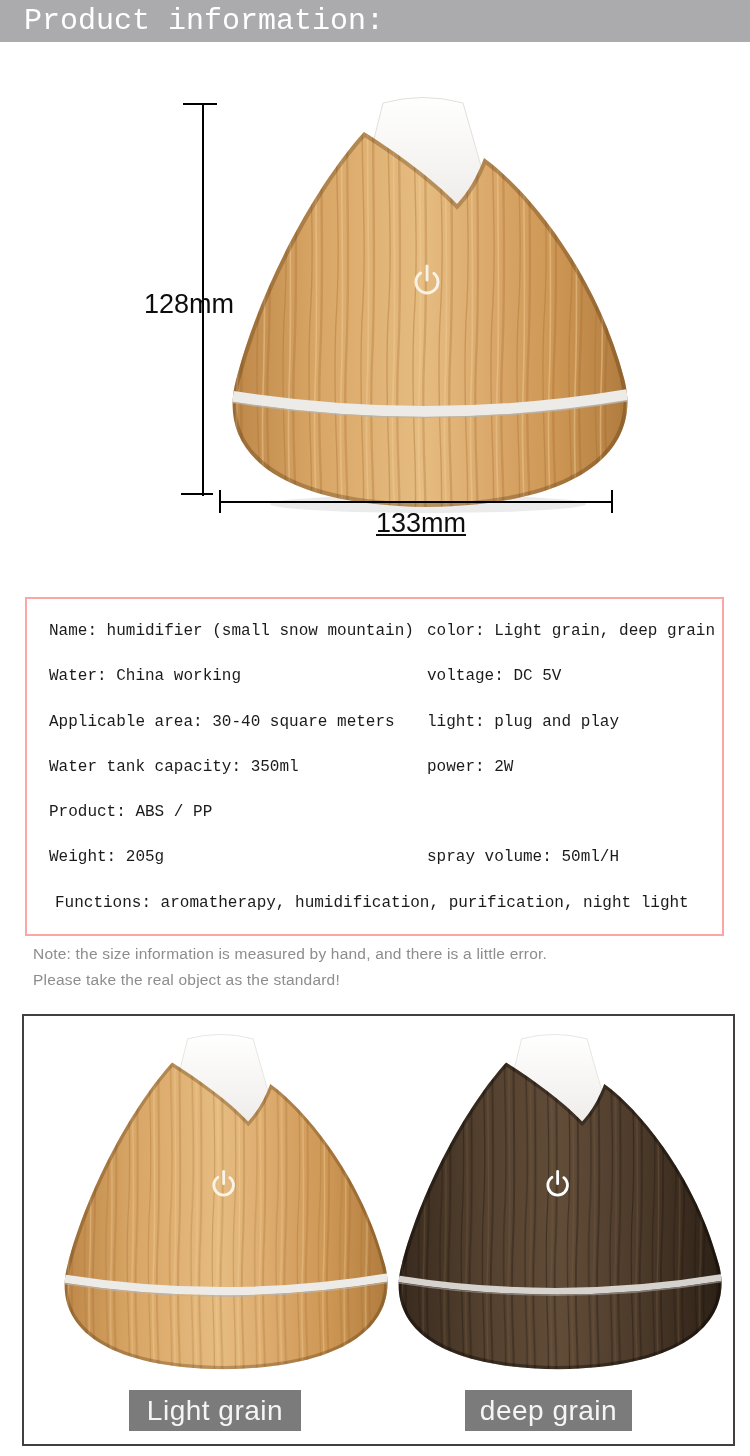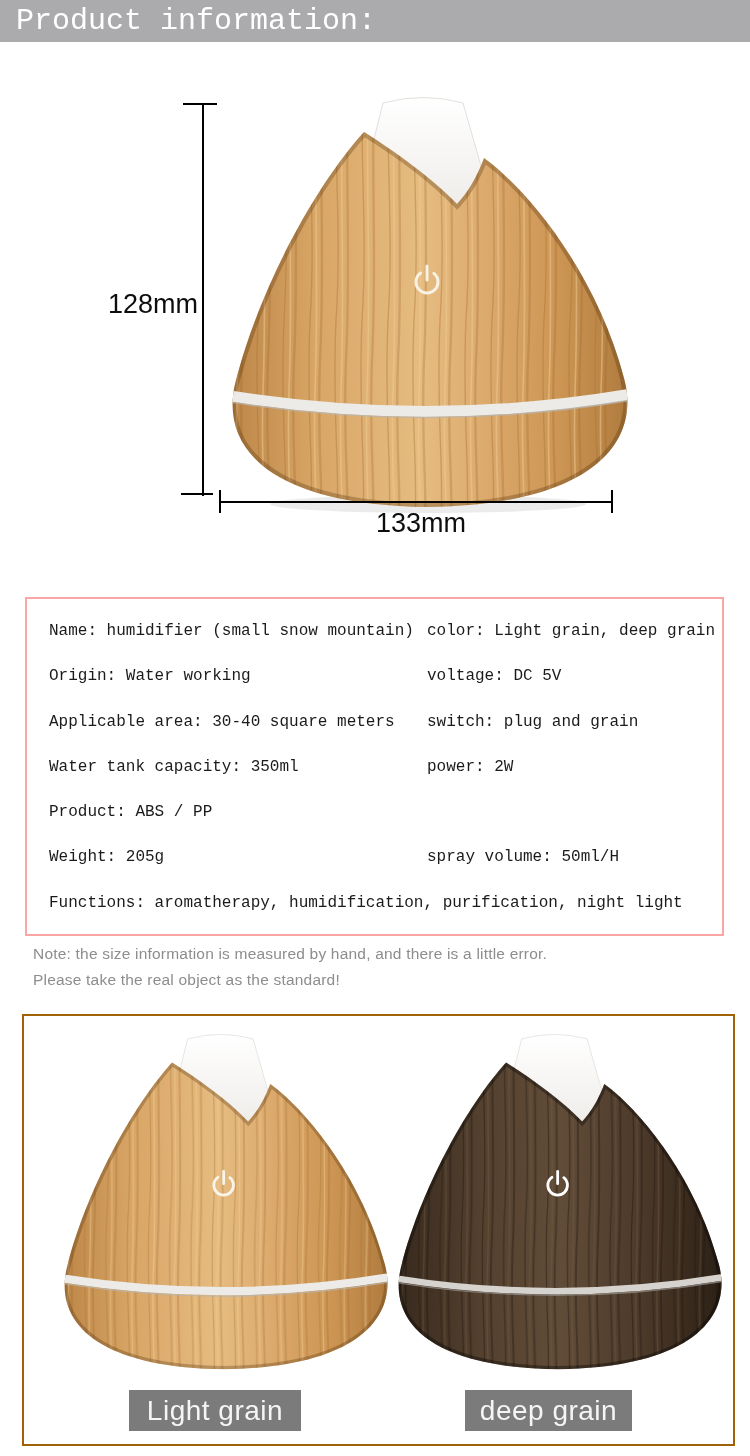--- a/index.html
+++ b/index.html
@@ -7,55 +7,55 @@
     width:750px;height:1456px;position:relative;background:#ffffff;
     font-family:"Liberation Sans",sans-serif;overflow:hidden;
   }
   
   .header{
     position:absolute;left:0;top:0;width:750px;height:42px;
     background:#ababae;
   }
   .header .title{
     font-family:"Liberation Mono",monospace;
-    font-size:30px;color:#ffffff;line-height:43px;padding-left:16px;
+    font-size:30px;color:#ffffff;line-height:43px;padding-left:24px;
     letter-spacing:0px;white-space:nowrap;
   }
   
   .fig-main{position:absolute;left:200px;top:80px;width:450px;height:440px;}
   .fig-small{position:absolute;}
   .dim{position:absolute;background:#000;}
   .dim-label{
     position:absolute;font-size:27px;color:#0d0d0d;
     font-family:"Liberation Sans",sans-serif;
   }
-  .dim-label.h{width:95px;text-align:right;}
-  .dim-label.w{width:160px;text-align:center;}
+  .dim-label.h{width:95px;text-align:right;margin-left:36px;}
+  .dim-label.w{width:160px;text-align:center;text-decoration:underline;}
   
   .specs{
     position:absolute;left:25px;top:597px;width:699px;height:339px;
     border:2px solid #fca5a5;box-sizing:border-box;padding-top:10px;
     background:#fff;
   }
   .spec-row{
     display:flex;height:45.3px;line-height:45.3px;padding-left:22px;
     font-family:"Liberation Mono",monospace;font-size:16px;color:#1b1b1b;
     white-space:nowrap;
   }
   .spec-left{width:378px;flex-shrink:0;}
-  .spec-row.full .spec-left{width:auto;}
+  .spec-row.full .spec-left{width:auto;margin-left:6px;}
   
   .note{
     position:absolute;left:33px;top:941px;width:640px;
     font-size:15.5px;line-height:26px;color:#8d8d8d;letter-spacing:0.2px;
   }
   
   .variants{
     position:absolute;left:22px;top:1014px;width:713px;height:432px;
-    border:2px solid #a16207;box-sizing:border-box;background:#fff;
+    border:2px solid #404040;box-sizing:border-box;background:#fff;
   }
   .variant-badge{
     position:absolute;top:374px;height:41px;background:#7b7b7b;
     display:flex;align-items:center;justify-content:center;
     color:#f5f5f5;font-size:28px;letter-spacing:0.5px;
   }
   .badge-light{left:105px;width:172px;}
   .badge-dark{left:441px;width:167px;}
   svg{display:block;}
 </style>
@@ -129,26 +129,26 @@
 <div class="dim" style="left:219px;top:490px;width:2px;height:23px;"></div>
 <div class="dim" style="left:611px;top:490px;width:2px;height:23px;"></div>
 <div class="dim-label w" style="left:341px;top:508px;">133mm</div>
 
 <div class="specs">
   <div class="spec-row">
     <span class="spec-left">Name: humidifier (small snow mountain)</span>
     <span class="spec-right">color: Light grain, deep grain</span>
   </div>
   <div class="spec-row">
-    <span class="spec-left">Origin: Water working</span>
+    <span class="spec-left">Water: China working</span>
     <span class="spec-right">voltage: DC 5V</span>
   </div>
   <div class="spec-row">
     <span class="spec-left">Applicable area: 30-40 square meters</span>
-    <span class="spec-right">switch: plug and grain</span>
+    <span class="spec-right">light: plug and play</span>
   </div>
   <div class="spec-row">
     <span class="spec-left">Water tank capacity: 350ml</span>
     <span class="spec-right">power: 2W</span>
   </div>
   <div class="spec-row">
     <span class="spec-left">Product: ABS / PP</span>
   </div>
   <div class="spec-row">
     <span class="spec-left">Weight: 205g</span>

